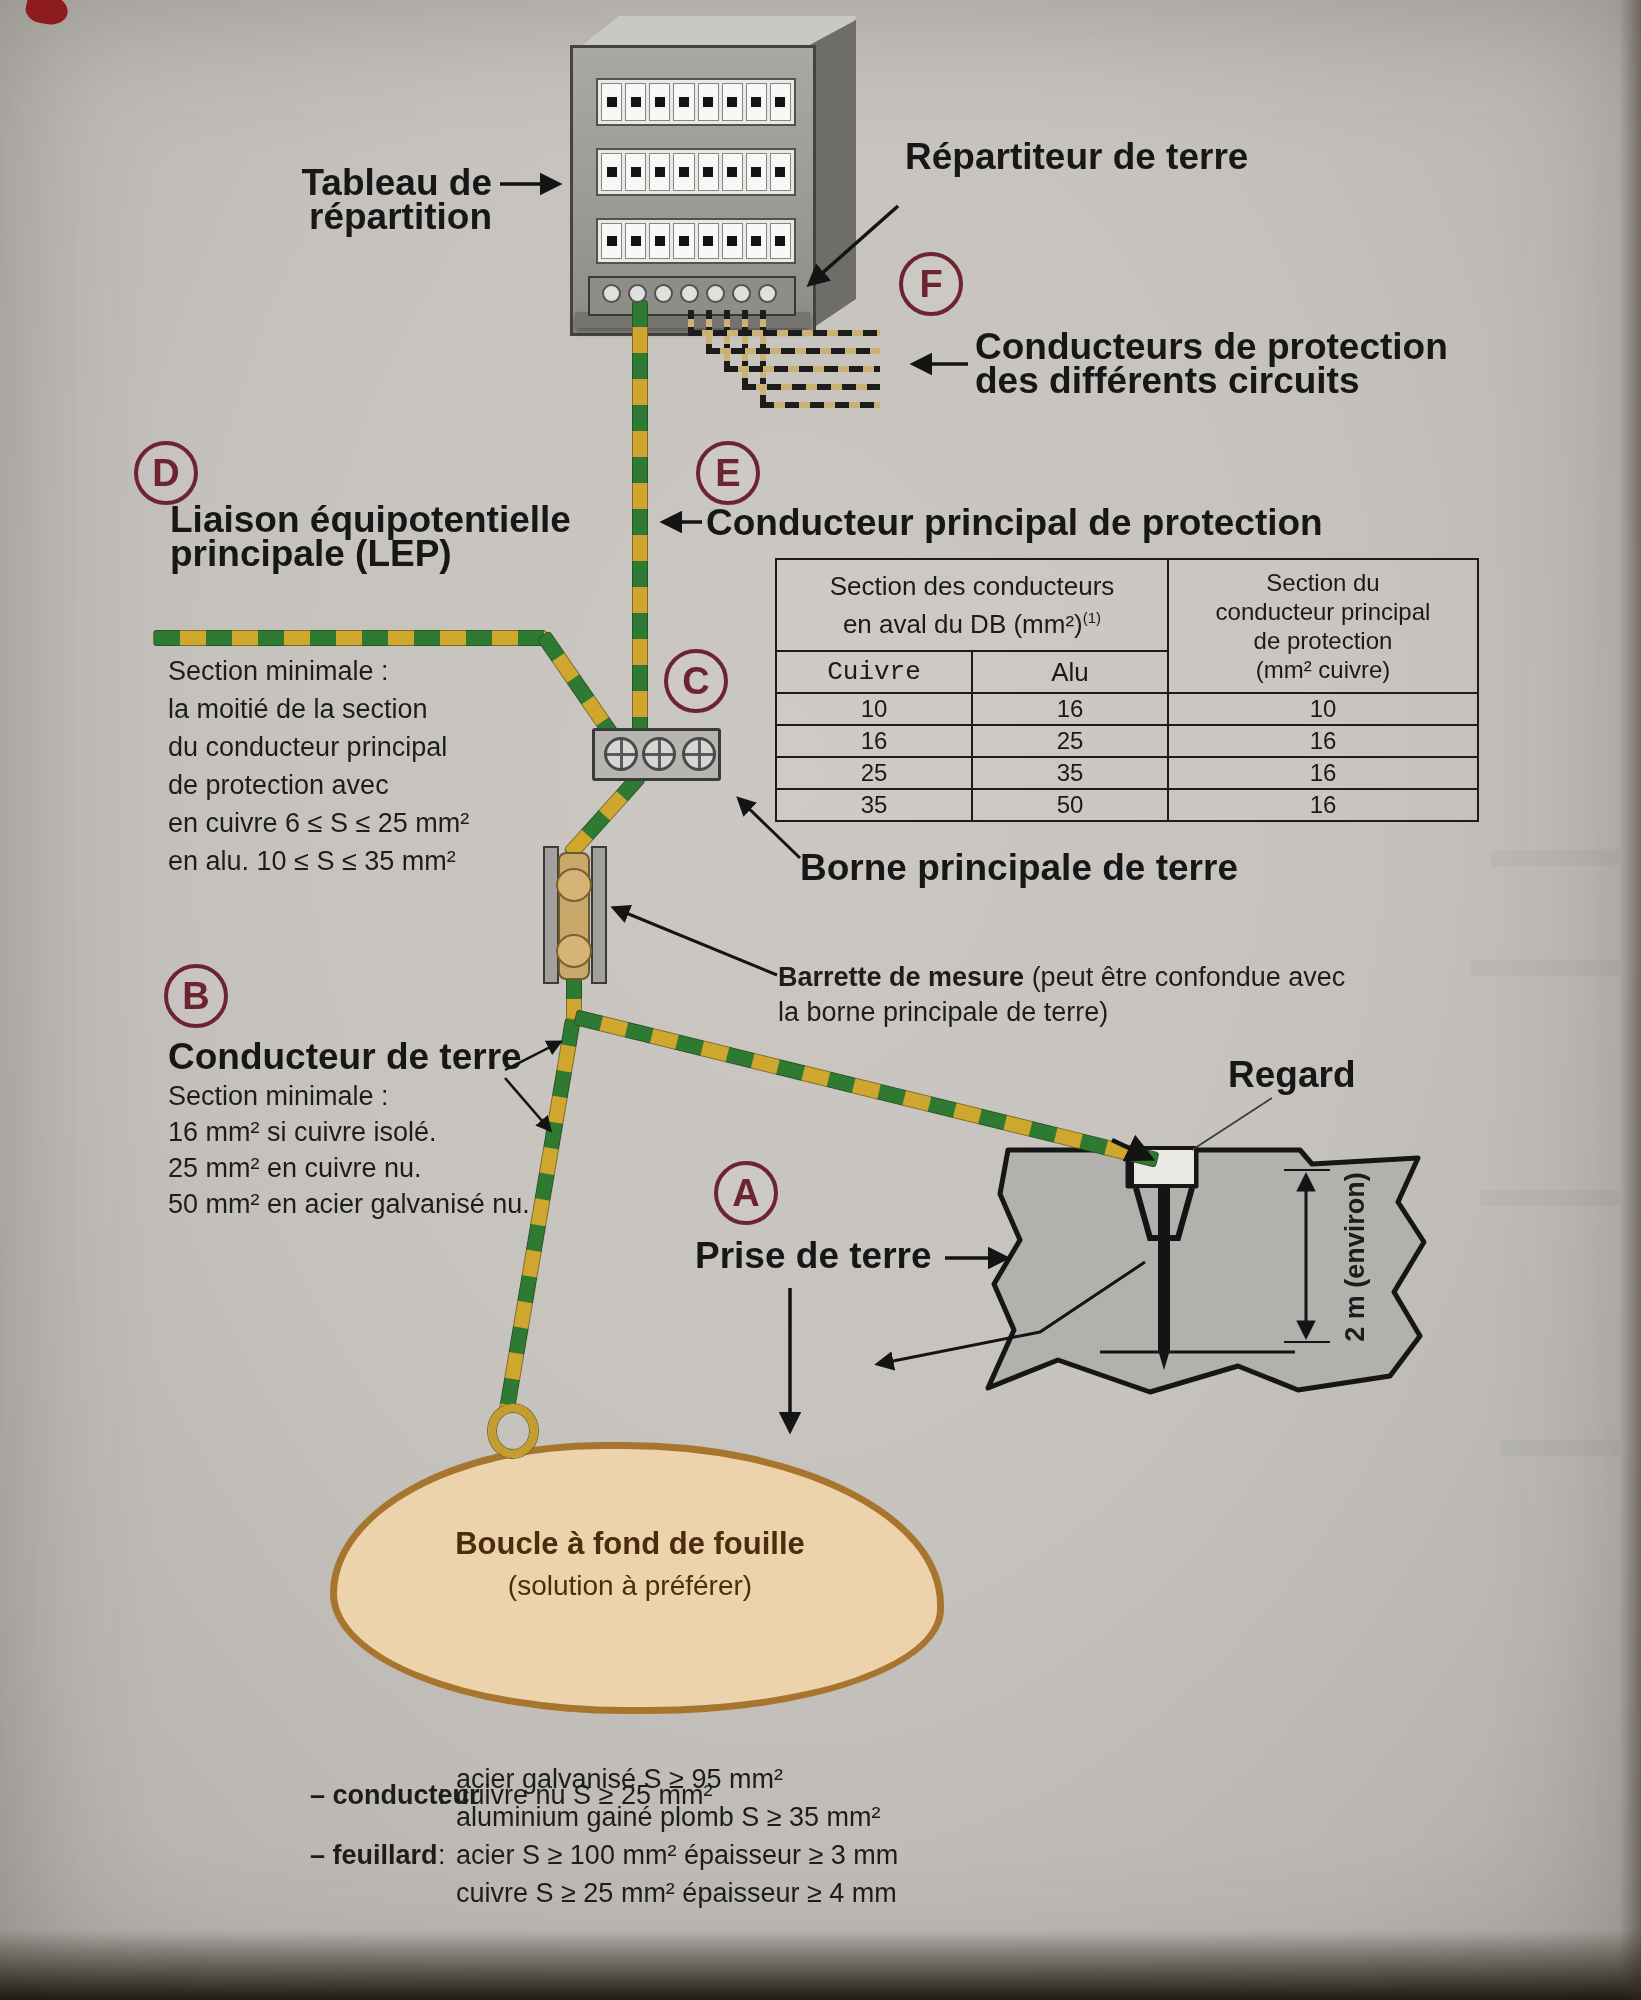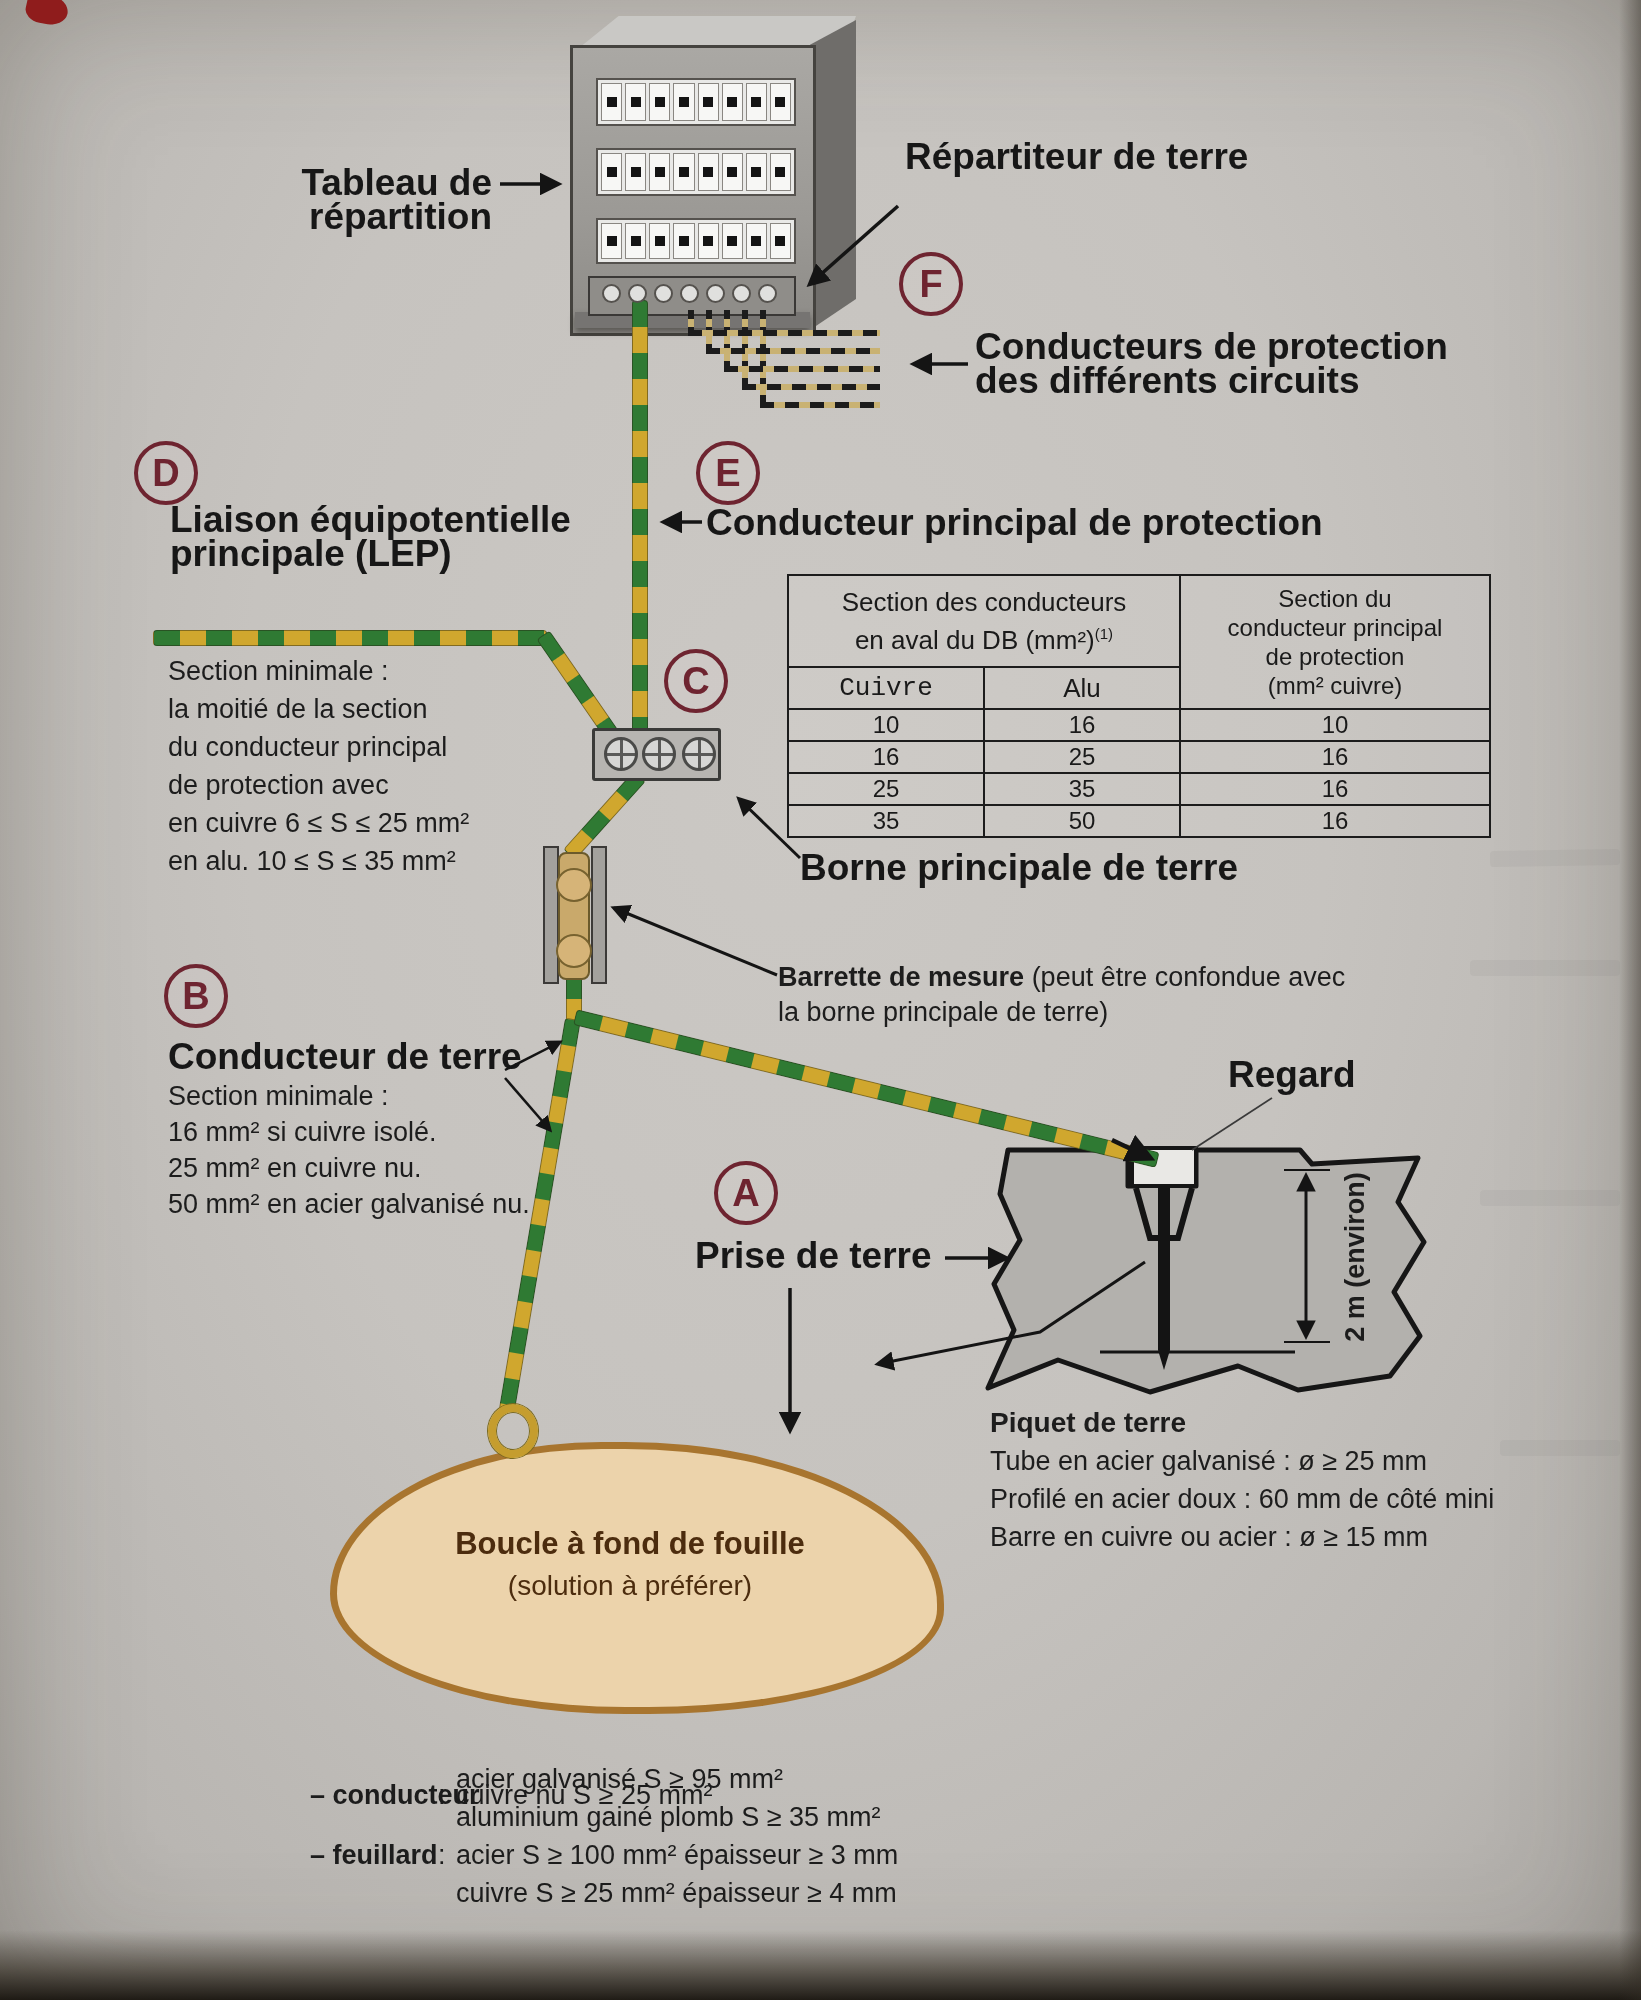--- a/index.html
+++ b/index.html
@@ -45,21 +45,21 @@
   
   .bar-plate{position:absolute;z-index:5;width:12px;height:134px;background:#a3a19d;border:2px solid #3c3a38;}
   .bar-core{position:absolute;z-index:5;left:558px;top:852px;width:28px;height:124px;background:#c9a96b;border:2px solid #6b5a2b;border-radius:8px;}
   .bar-knob{position:absolute;z-index:6;width:32px;height:30px;border-radius:50%;background:#d6b478;border:2px solid #77622f;}
   
   .blob{position:absolute;z-index:3;left:330px;top:1442px;width:600px;height:258px;background:#ecd3ab;border:7px solid #a8752f;
     border-radius:46% 54% 50% 50% / 58% 62% 40% 46%;}
   .blob-title{position:absolute;z-index:6;left:330px;top:1526px;width:600px;text-align:center;font-weight:bold;font-size:31px;color:#4c2c0e;}
   .blob-sub{position:absolute;z-index:6;left:330px;top:1570px;width:600px;text-align:center;font-size:28px;color:#4c2c0e;}
   
-  .tbl{position:absolute;z-index:2;left:775px;top:574px;border-collapse:collapse;background:rgba(255,255,255,.06);margin-left:12px;}
+  .tbl{position:absolute;z-index:2;left:775px;top:558px;border-collapse:collapse;background:rgba(255,255,255,.06);}
   .tbl td{border:2px solid #1c1c1c;text-align:center;vertical-align:middle;font-size:26px;color:#1a1a1a;padding:0 6px;}
   .tbl .th1{height:90px;line-height:31px;}
   .tbl .th2{font-size:24px;line-height:29px;width:296px;}
   .tbl .sub{height:40px;}
   .tbl .d{height:30px;font-size:24px;}
   sup{font-size:15px;}
   
   .lg-label{position:absolute;left:310px;font-weight:bold;font-size:27px;}
   .lg-colon{position:absolute;left:438px;font-size:27px;}
   .lg-value{position:absolute;left:456px;font-size:27px;}
@@ -197,26 +197,20 @@
              L1398,1202 L1424,1242 L1394,1292 L1420,1336 L1390,1376
              L1298,1390 L1238,1366 L1150,1392 L1058,1360 L988,1388
              L1014,1330 L994,1284 L1020,1240 L1000,1194 Z" fill="#b3b1ad" stroke="#161616" stroke-width="5" stroke-linejoin="round"></path>
     <rect x="1132" y="1148" width="64" height="38" fill="#e9e8e5" stroke="#161616" stroke-width="4"></rect>
     <path d="M1136,1188 L1150,1238 L1178,1238 L1192,1188" fill="#b3b1ad" stroke="#141414" stroke-width="6"></path>
     <rect x="1158" y="1186" width="12" height="164" fill="#141414"></rect>
     <path d="M1158,1350 L1170,1350 L1164,1370 Z" fill="#141414"></path>
     <line x1="1100" y1="1352" x2="1295" y2="1352" stroke="#141414" stroke-width="3"></line>
   </svg>
 
-  <div class="txt" style="left:990px;top:1404px;line-height:38px;">
-    <b style="font-size:28px;">Piquet de terre</b><br>
-    <span>Tube en acier galvanisé : ø ≥ 25 mm</span><br>
-    <span>Profilé en acier doux : 60 mm de côté mini</span><br>
-    <span>Barre en cuivre ou acier : ø ≥ 15 mm</span>
-  </div>
 
   <div class="marker" style="left:714px;top:1161px;">A</div>
   <div class="lbl" style="left:695px;top:1239px;">Prise de terre</div>
 
   <div class="blob"></div>
   <div class="blob-title">Boucle à fond de fouille</div>
   <div class="blob-sub">(solution à préférer)</div>
 
   <div class="wire wv" style="left:632px;top:300px;height:430px;"></div>
   <div class="wire wh" style="left:153px;top:630px;width:392px;"></div>

